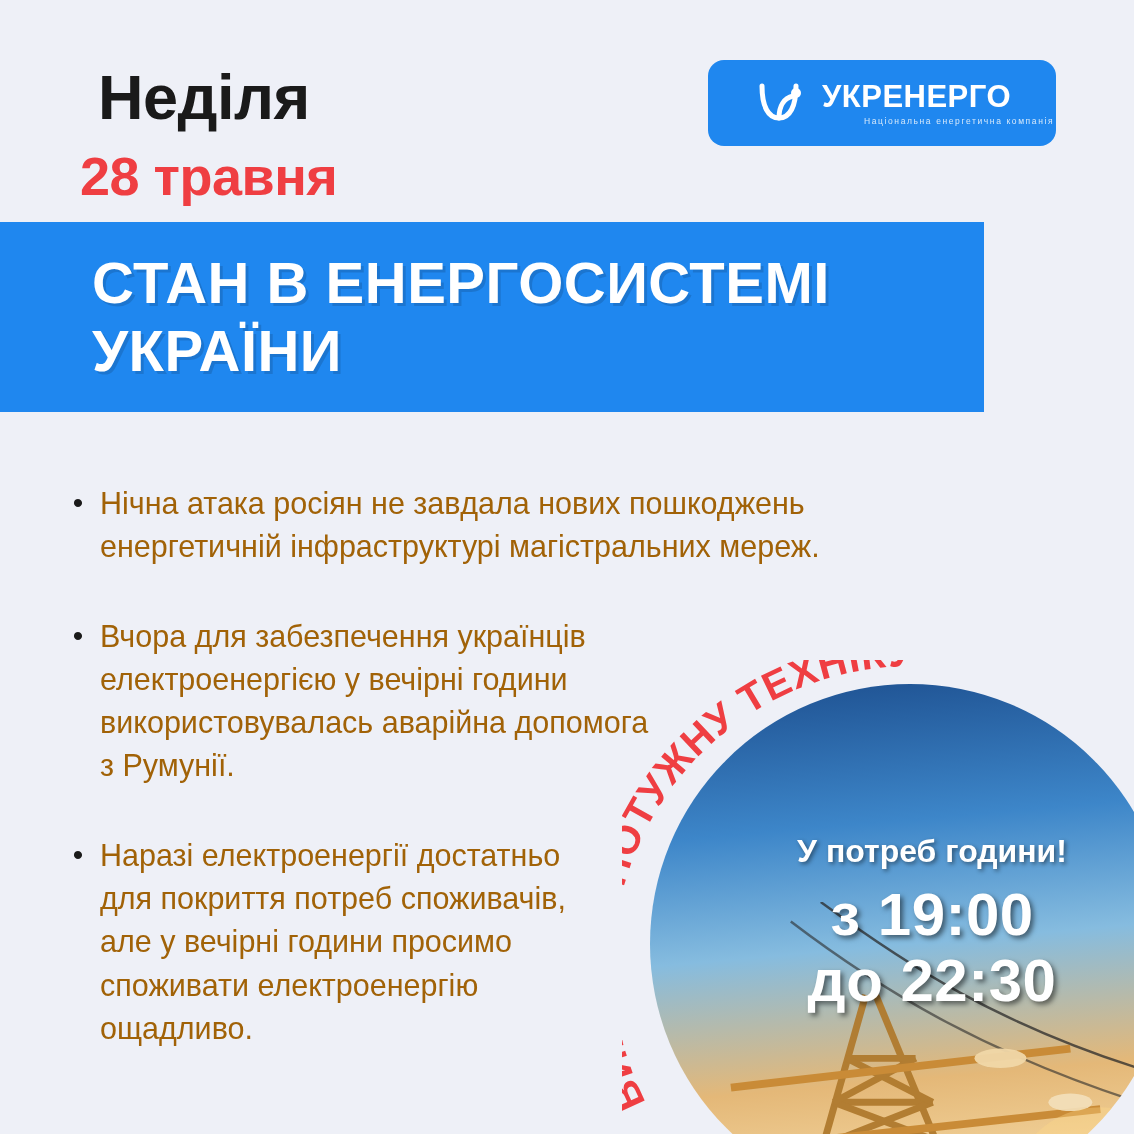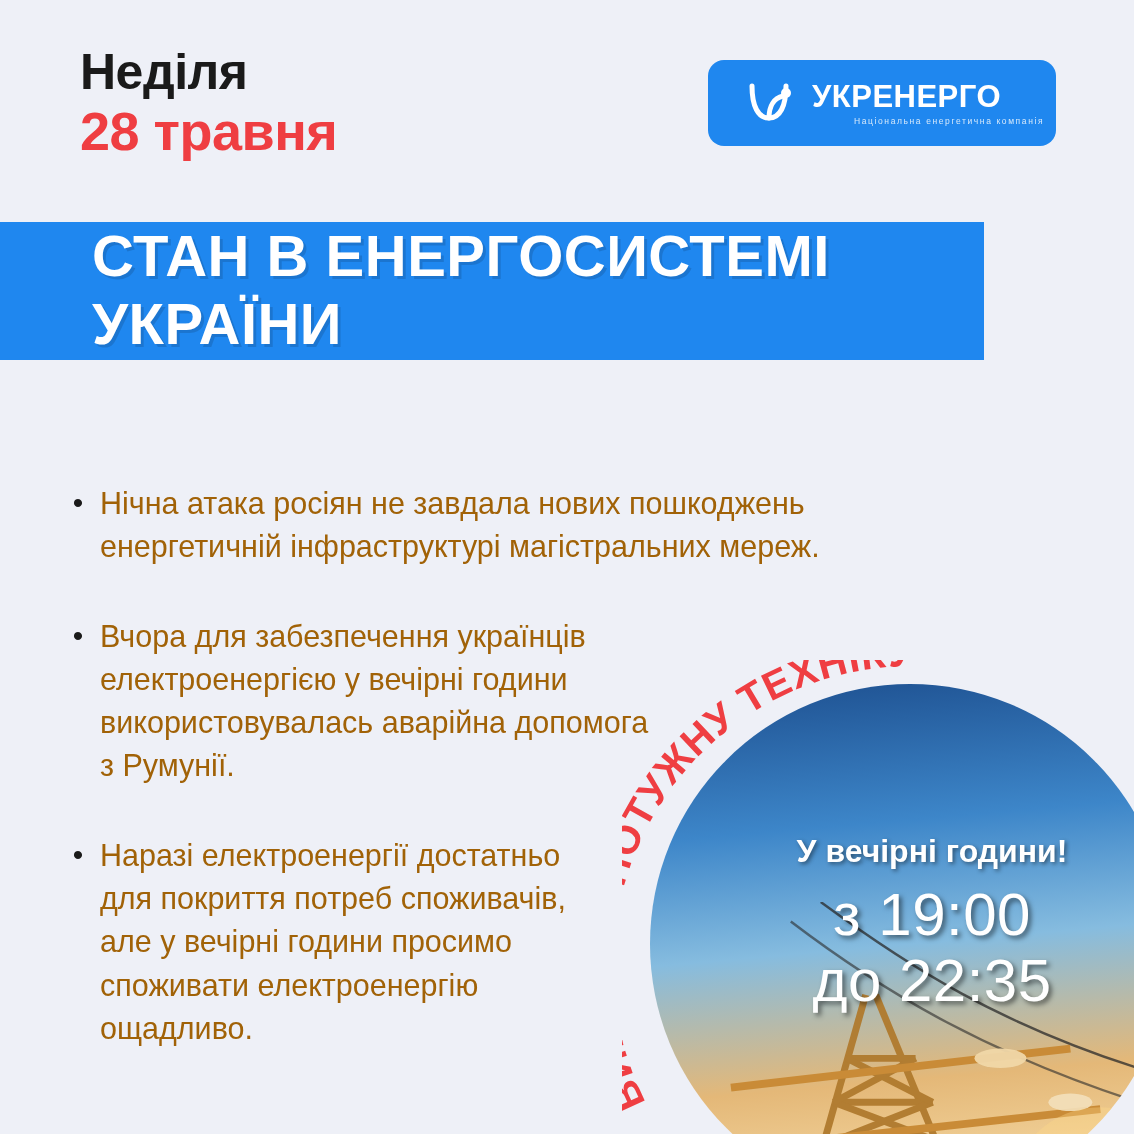--- a/index.html
+++ b/index.html
@@ -24,26 +24,26 @@
 
   
   .header {
     position: absolute;
     top: 46px;
     left: 80px;
     width: 980px;
     height: 140px;
   }
   .date-weekday {
-    font-size: 50px;
+    font-size: 63px;
     font-weight: bold;
     color: #1a1a1a;
     letter-spacing: -0.5px;
     line-height: 1.05;
-    margin: 0;
+    margin: 18px;
   }
   .date-day {
     font-size: 54px;
     font-weight: bold;
     color: #ef3e42;
     letter-spacing: -0.5px;
     line-height: 1.05;
     margin: 4px 0 11px 0;
   }
 
@@ -51,21 +51,21 @@
   .logo-badge {
     position: absolute;
     top: 60px;
     right: 78px;
     width: 348px;
     height: 86px;
     background: #1f87ef;
     border-radius: 16px;
     display: flex;
     align-items: center;
-    padding-left: 34px;
+    padding-left: 44px;
     box-sizing: border-box;
   }
   .logo-mark {
     width: 54px;
     height: 46px;
     flex: 0 0 auto;
     margin-right: 16px;
     display: flex;
     align-items: center;
     justify-content: center;
@@ -90,24 +90,24 @@
     line-height: 1;
     margin-left: 42px;
   }
 
   
   .title-band {
     position: absolute;
     top: 222px;
     left: 0;
     width: 984px;
-    height: 138px;
+    height: 190px;
     background: #1f87ef;
     display: flex;
-    align-items: flex-start;
+    align-items: center;
   }
   .title-text {
     color: #ffffff;
     font-size: 58px;
     font-weight: bold;
     line-height: 1.18;
     letter-spacing: 0.5px;
     padding-left: 92px;
     padding-right: 20px;
     text-shadow: 3px 3px 0 rgba(0,0,0,0.13);
@@ -194,21 +194,21 @@
     color: #ffffff;
   }
   .evening-label {
     font-size: 32px;
     font-weight: bold;
     line-height: 1.16;
     text-shadow: 2px 2px 4px rgba(0,0,0,0.45);
   }
   .evening-time {
     font-size: 60px;
-    font-weight: normal;
+    font-weight: bold;
     line-height: 1.1;
     margin-top: 12px;
     text-shadow: 3px 3px 5px rgba(0,0,0,0.5);
     letter-spacing: 0.5px;
   }
   .evening-time .row { white-space: nowrap; }
 </style>
 </head>
 <body>
 
@@ -287,20 +287,20 @@
   <svg class="ribbon-svg" viewBox="0 0 560 560">
     <defs>
       <path id="ribbonArc" d="M 40 470 A 300 300 0 0 1 430 40" fill="none"></path>
     </defs>
     <text class="ribbon-text">
       <textPath href="#ribbonArc" startOffset="4%">ВИМИКАЙ ПОТУЖНУ ТЕХНІКУ</textPath>
     </text>
   </svg>
 
   <div class="evening-block">
-    <div class="evening-label">У вечірні години!</div>
+    <div class="evening-label">У потреб години!</div>
     <div class="evening-time">
       <div class="row">з 19:00</div>
-      <div class="row">до 22:35</div>
+      <div class="row">до 22:30</div>
     </div>
   </div>
 
 </div>
 
 </body></html>

